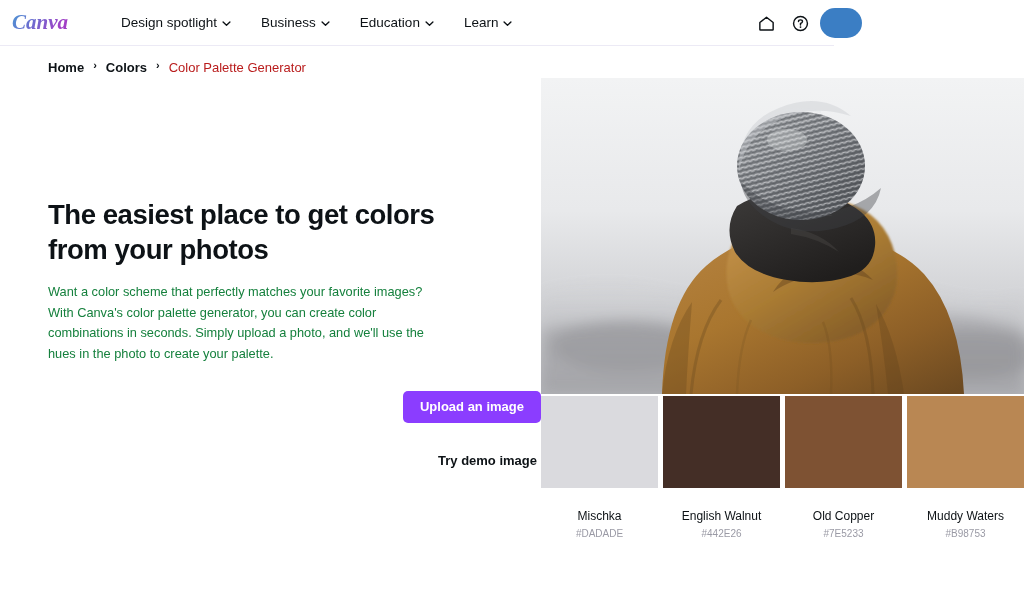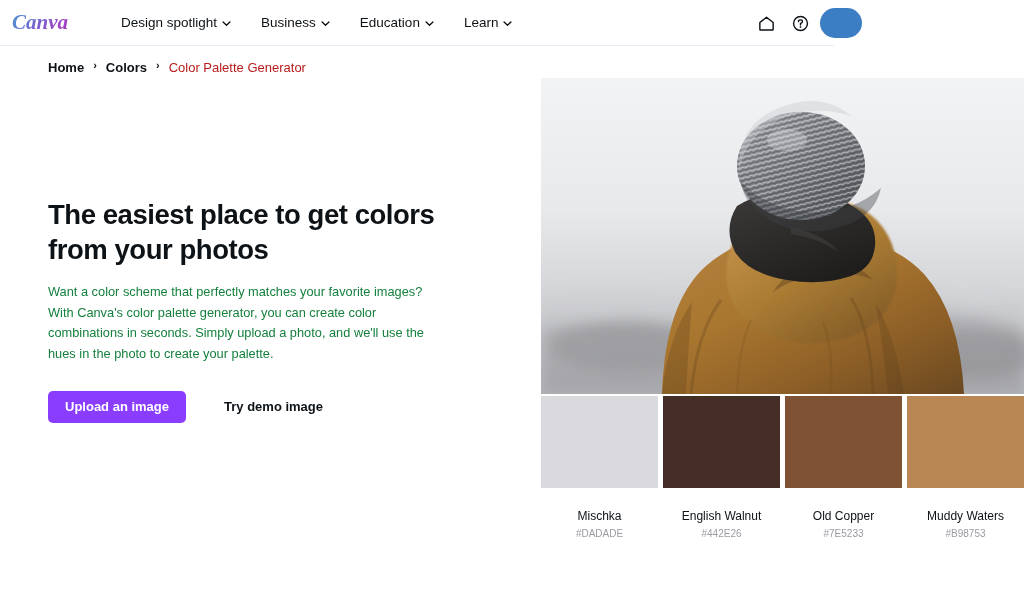--- a/index.html
+++ b/index.html
@@ -149,21 +149,22 @@
     font-size: 12.8px;
     line-height: 1.62;
     color: #15803d;
     max-width: 402px;
   }
 
   .cta-row {
     margin-top: 26px;
     display: flex;
     align-items: flex-end;
-    gap: 34px;
+    gap: 22px;
+    flex-direction: column;
   }
 
   .btn-primary {
     background: #8b3dff;
     color: #ffffff;
     border: none;
     border-radius: 5px;
     font-family: "Liberation Sans", sans-serif;
     font-size: 13px;
     font-weight: 600;

